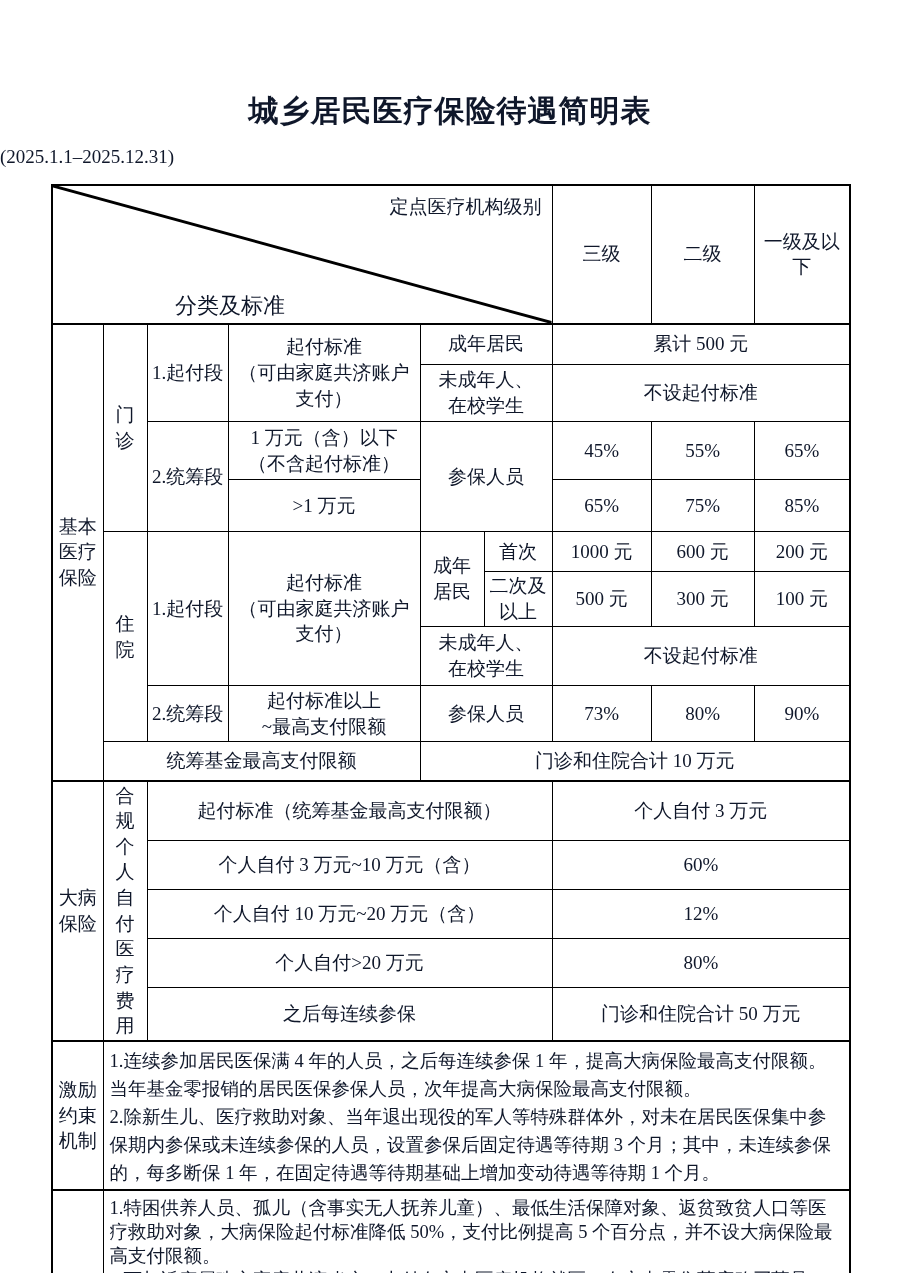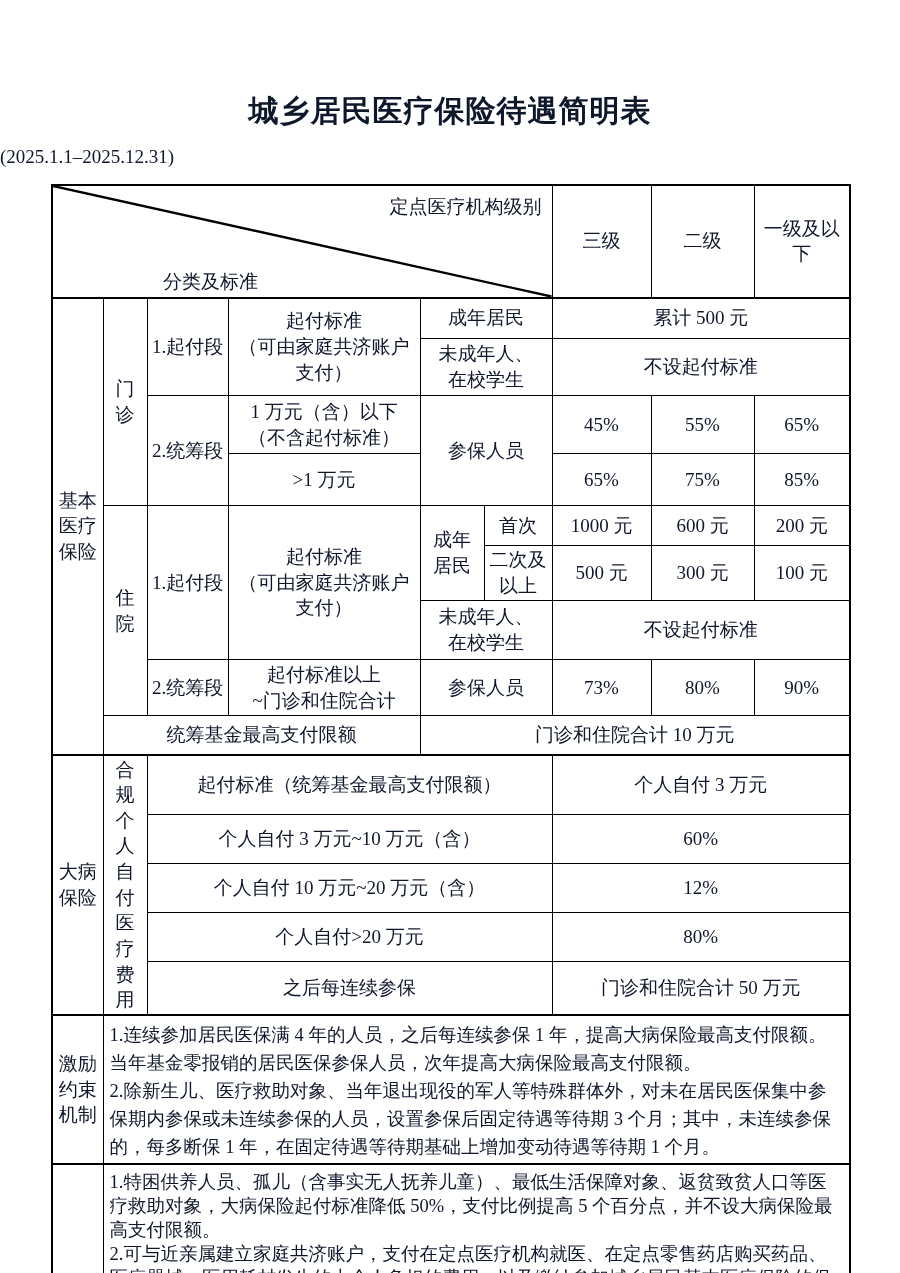--- a/index.html
+++ b/index.html
@@ -18,24 +18,24 @@
     border-collapse:collapse;table-layout:fixed;width:798px;
     margin:14px 0 0 51px;border:2px solid #000;
   }
   td{
     border:1px solid #000;text-align:center;vertical-align:middle;
     font-size:19px;line-height:1.35;white-space:pre-line;
     padding:1px 3px;box-sizing:border-box;word-break:break-all;
   }
   tr.sec>td{border-top-width:2px;}
   tr.hdr>td{border-bottom-width:2px;}
-  td.diag{position:relative;padding:4px;}
+  td.diag{position:relative;padding:17px;}
   td.diag svg{position:absolute;left:0;top:0;width:100%;height:100%;display:block;}
   .corner-top{position:absolute;right:10px;top:8px;font-size:19px;}
-  .corner-bottom{position:absolute;left:110px;bottom:2px;font-size:19px;}
+  .corner-bottom{position:absolute;left:122px;bottom:2px;font-size:22px;}
   td.para{
     text-align:left;vertical-align:top;padding:5px 8px 2px 6px;
     font-size:18.5px;
   }
   td.para-k{line-height:28px;margin-top:48px;}
   td.para-o{line-height:24px;}
 </style>
 </head>
 <body>
 
@@ -131,21 +131,21 @@
 
     <tr style="height:59px">
       <td colspan="2">未成年人、
 在校学生</td>
       <td colspan="3">不设起付标准</td>
     </tr>
 
     <tr style="height:56px">
       <td>2.统筹段</td>
       <td>起付标准以上
-~门诊和住院合计</td>
+~最高支付限额</td>
       <td colspan="2">参保人员</td>
       <td>73%</td>
       <td>80%</td>
       <td>90%</td>
     </tr>
 
     <tr style="height:39px">
       <td colspan="3">统筹基金最高支付限额</td>
       <td colspan="5">门诊和住院合计 10 万元</td>
     </tr>

